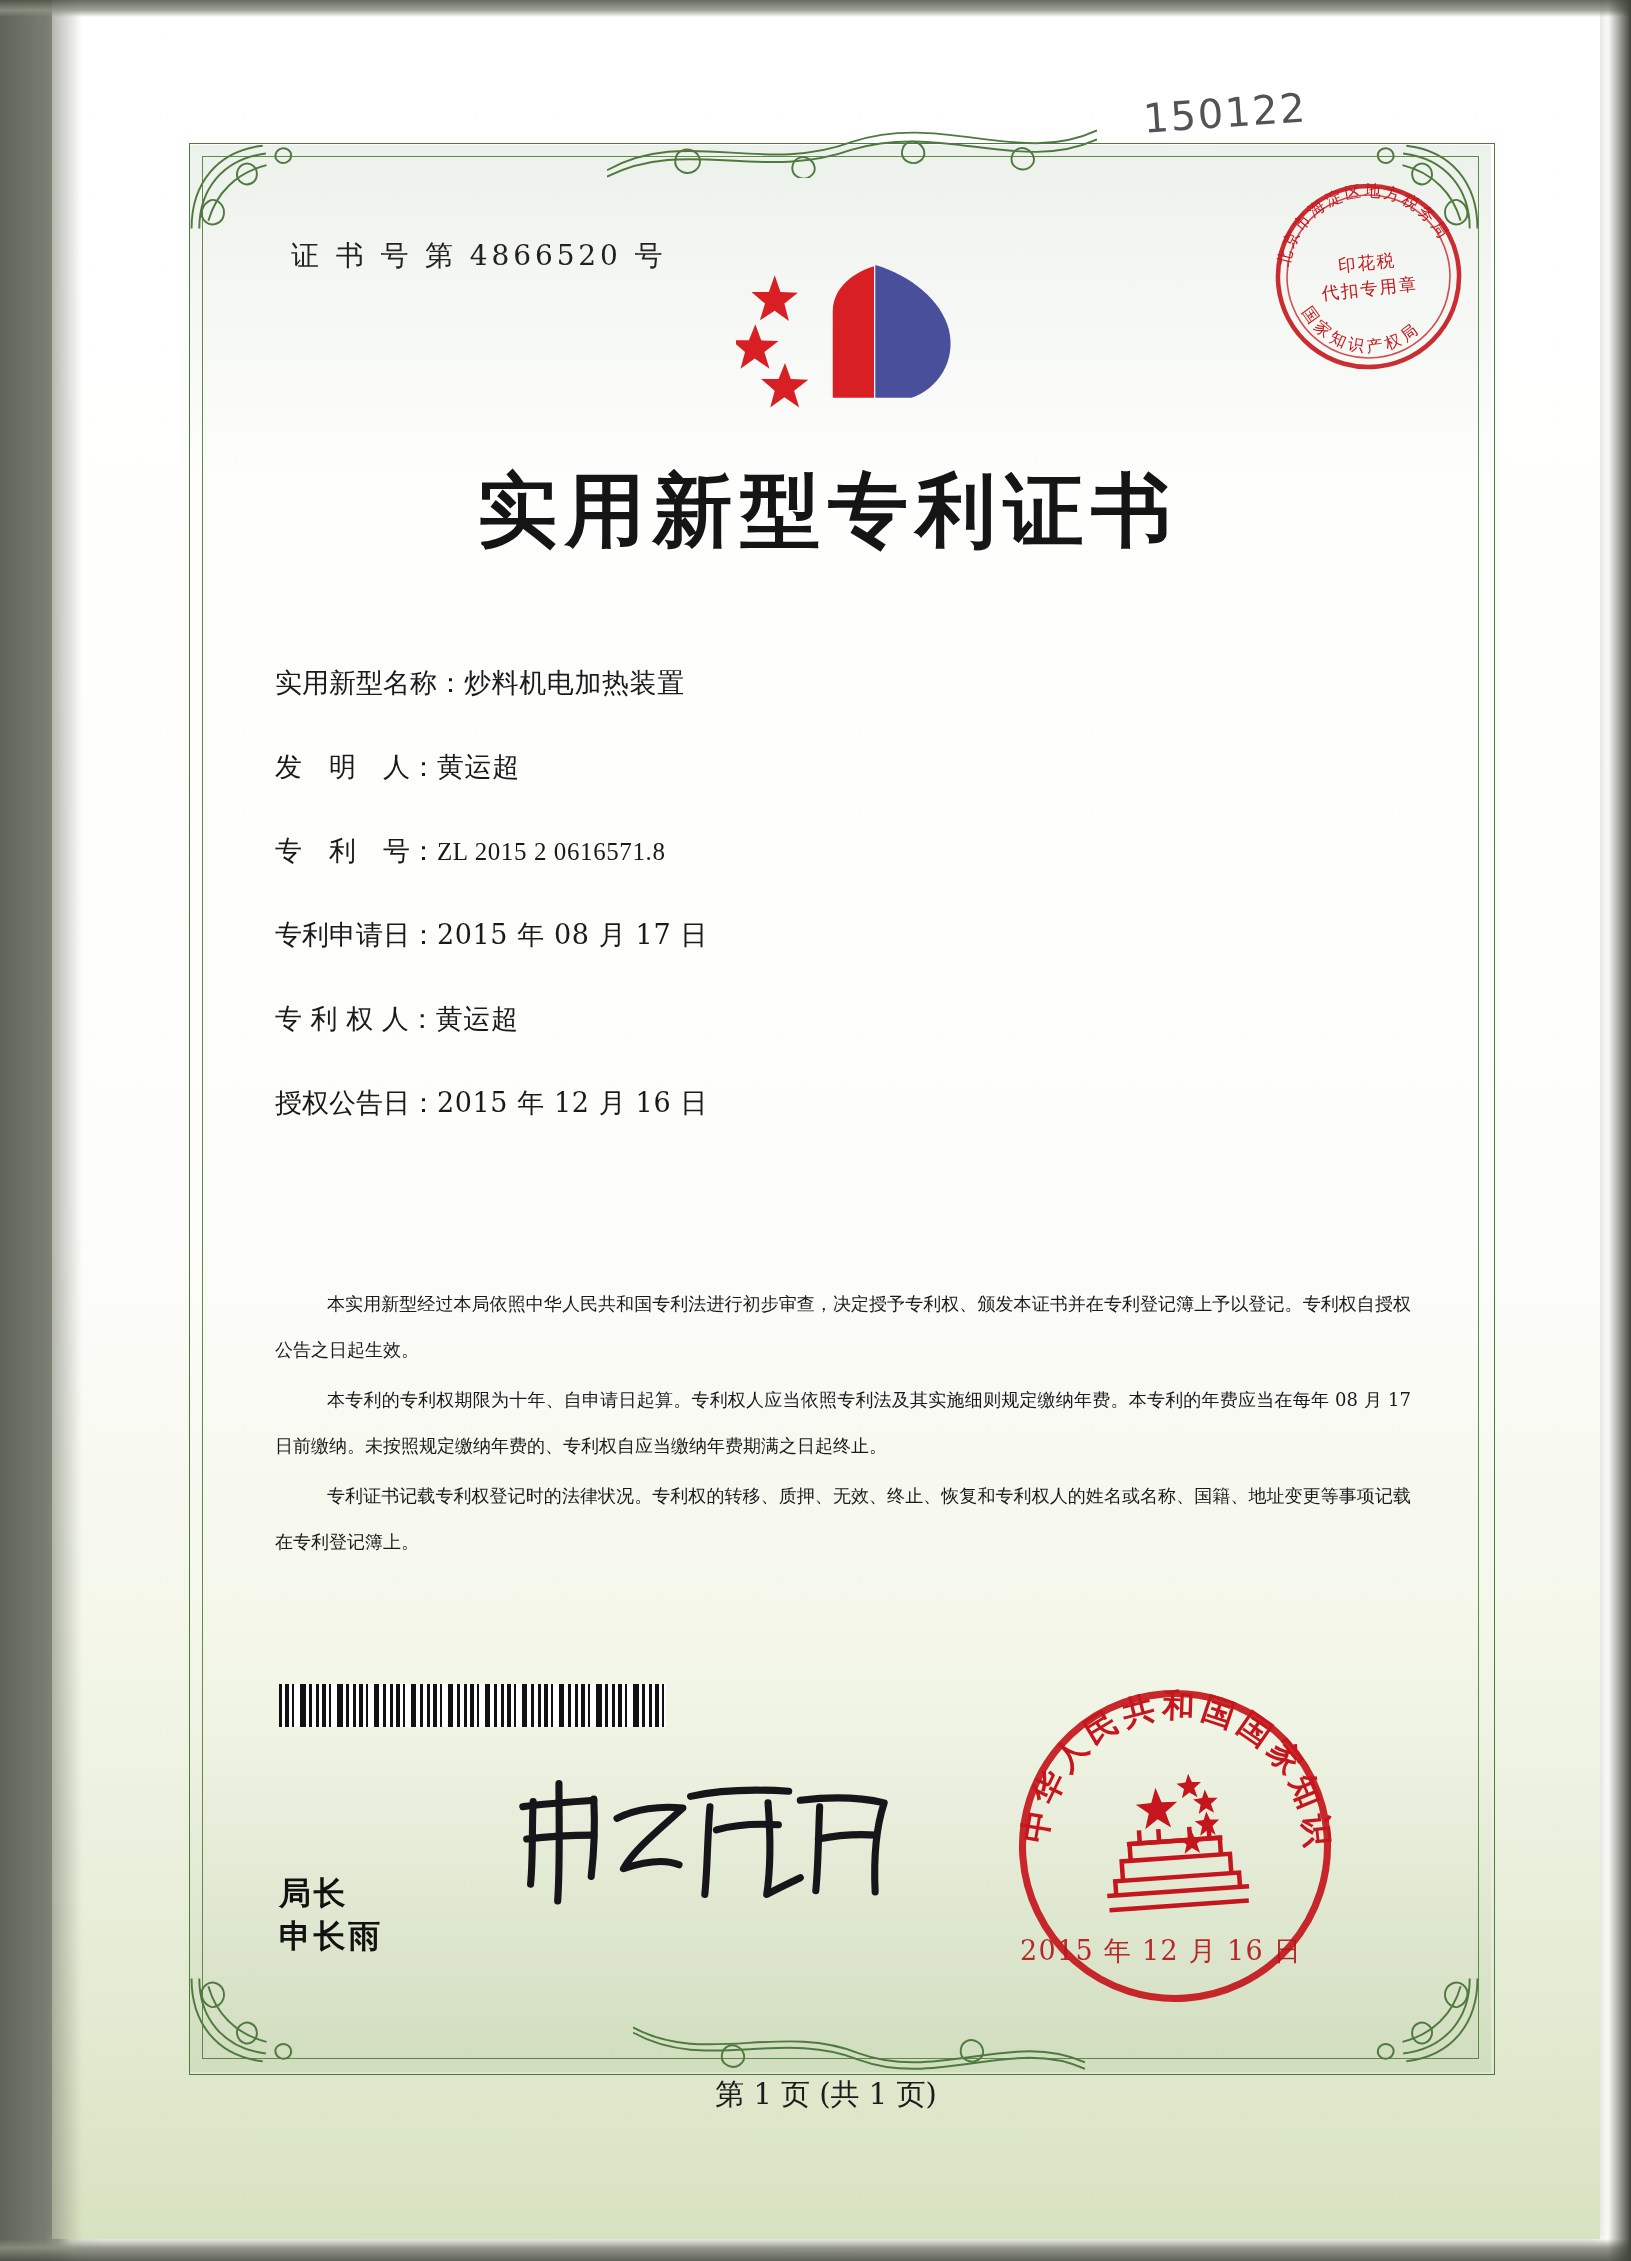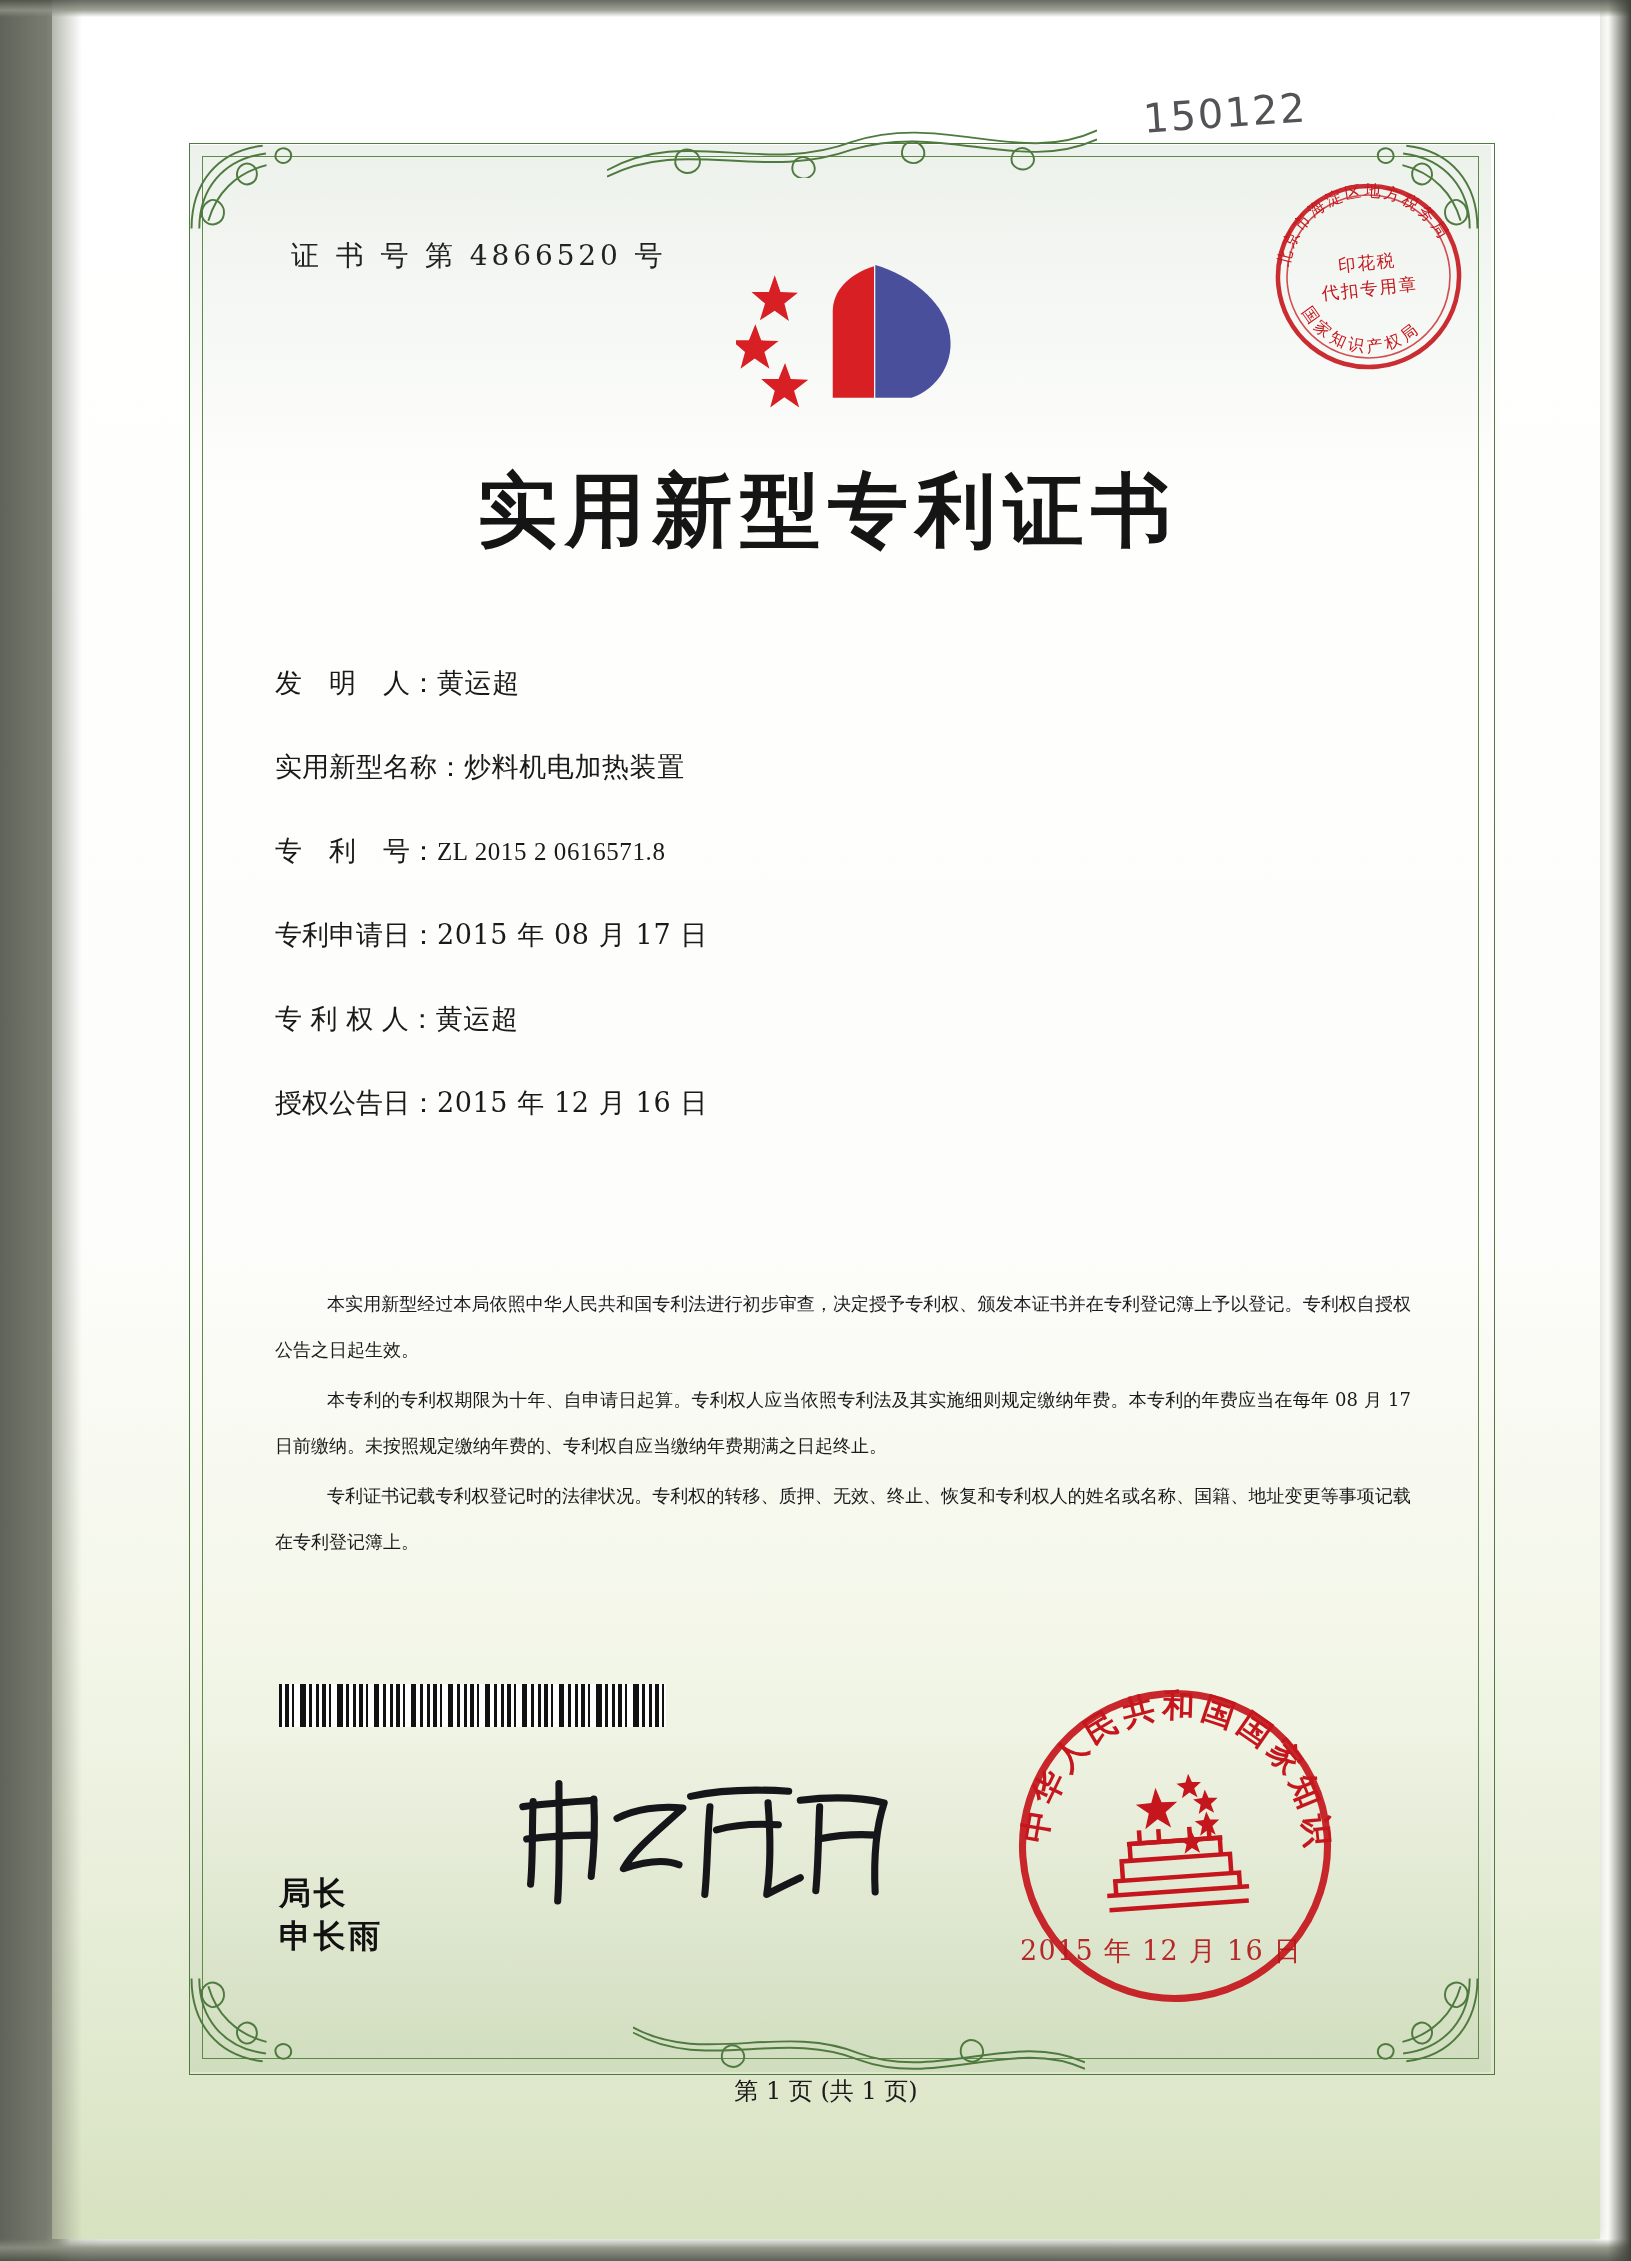--- a/index.html
+++ b/index.html
@@ -148,21 +148,21 @@
   }
   .stamp-date{
     position:absolute;left:968px;top:1933px;
     font-size:27px;color:#b3191b;letter-spacing:1.3px;
     font-family:"DejaVu Serif", serif;opacity:.92;
   }
 
   
   .footer{
     position:absolute;left:0;top:2075px;width:1548px;text-align:center;
-    font-size:24px;color:#1b1b1b;font-family:"DejaVu Serif", serif;
+    font-size:29px;color:#1b1b1b;font-family:"DejaVu Serif", serif;
   }
   
   .noise{
     position:absolute;left:0;top:0;width:1548px;height:2239px;pointer-events:none;
     background-image:
       radial-gradient(rgba(0,0,0,.05) 0.6px, transparent 0.6px),
       radial-gradient(rgba(0,0,0,.035) 0.6px, transparent 0.6px);
     background-size:77px 77px, 47px 57px;
     background-position:0 0, 20px 30px;
     opacity:.5;
@@ -285,24 +285,24 @@
         </text>
         <text x="160" y="148" text-anchor="middle" font-family="'DejaVu Serif',serif" font-size="27" fill="#c4161c" letter-spacing="3">印花税</text>
         <text x="160" y="188" text-anchor="middle" font-family="'DejaVu Serif',serif" font-size="27" fill="#c4161c" letter-spacing="3">代扣专用章</text>
       </svg>
     </div>
 
     <div class="title">实用新型专利证书</div>
 
     <div class="fields">
       <div class="field">
+        <span class="lab">实用新型名称：</span><span class="val">炒料机电加热装置</span>
+      </div>
+      <div class="field">
         <span class="lab">发　明　人：</span><span class="val">黄运超</span>
-      </div>
-      <div class="field">
-        <span class="lab">实用新型名称：</span><span class="val">炒料机电加热装置</span>
       </div>
       <div class="field">
         <span class="lab">专　利　号：</span><span class="val mono">ZL 2015 2 0616571.8</span>
       </div>
       <div class="field">
         <span class="lab">专利申请日：</span><span class="val">2015 年 08 月 17 日</span>
       </div>
       <div class="field">
         <span class="lab">专 利 权 人：</span><span class="val">黄运超</span>
       </div>

